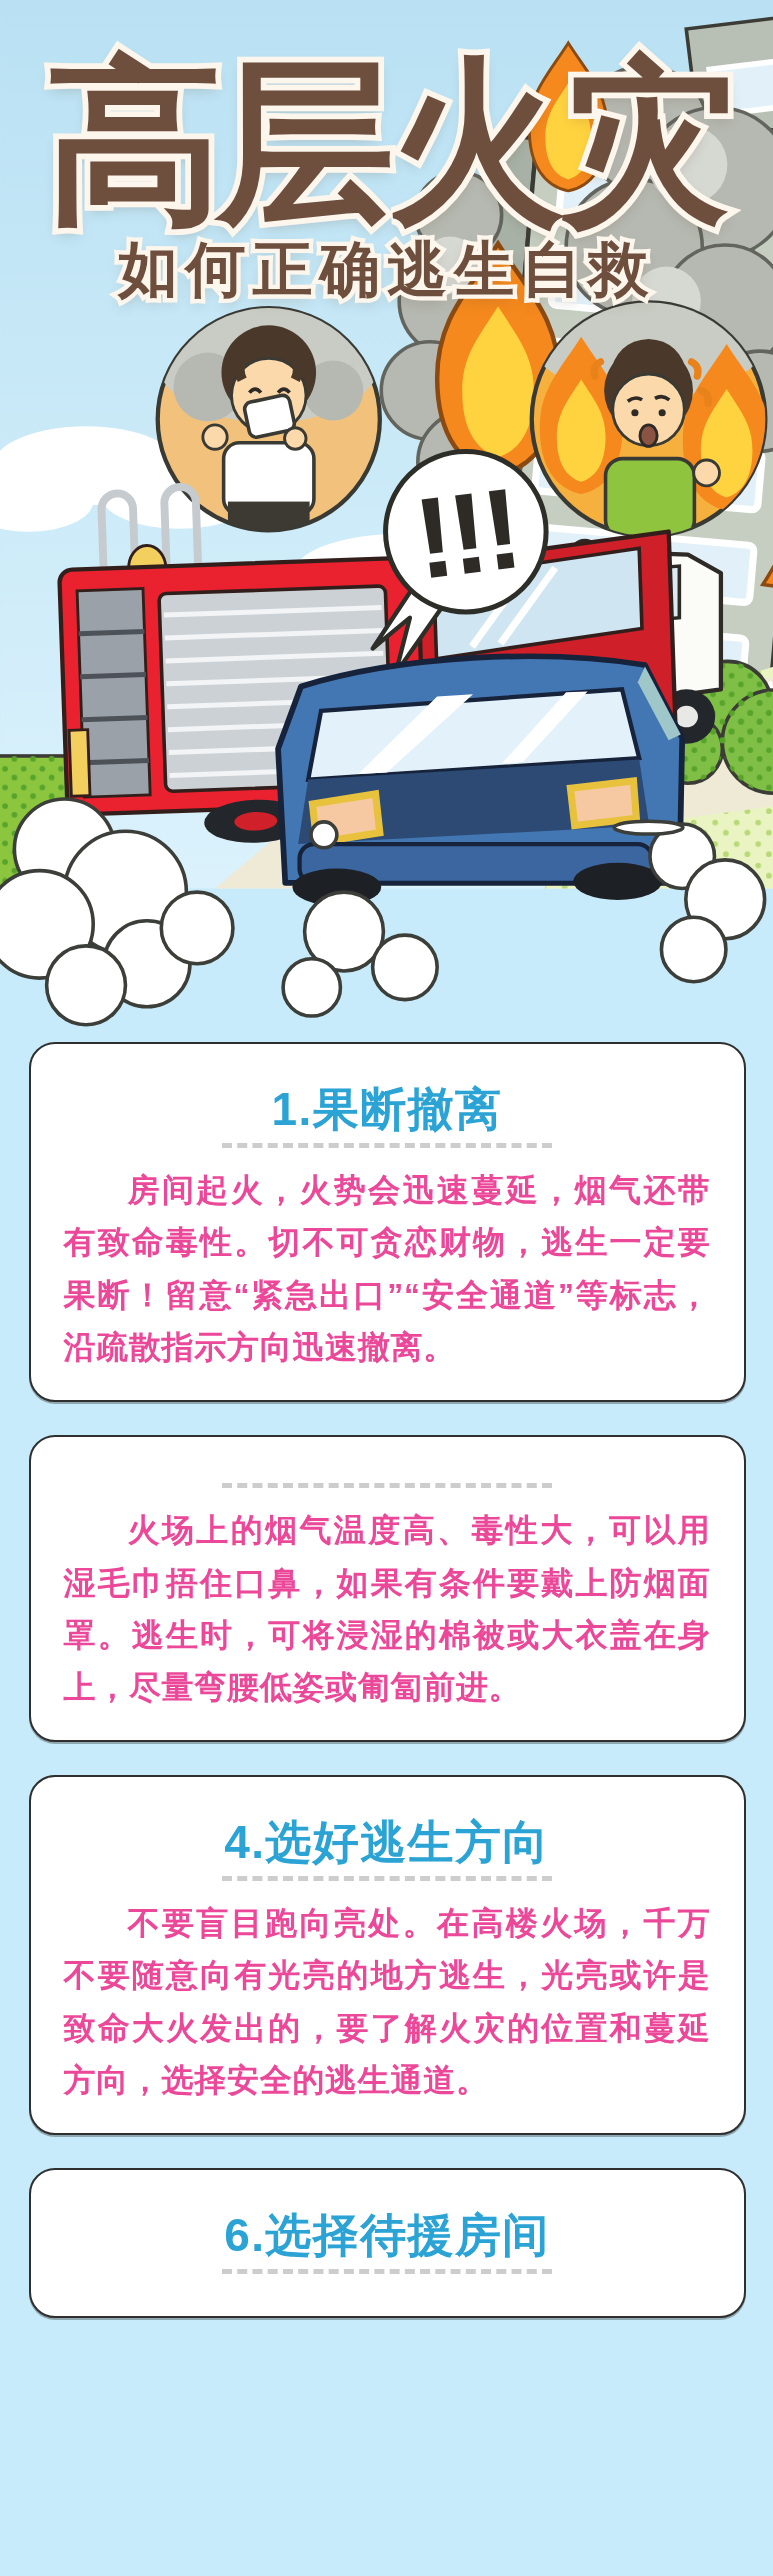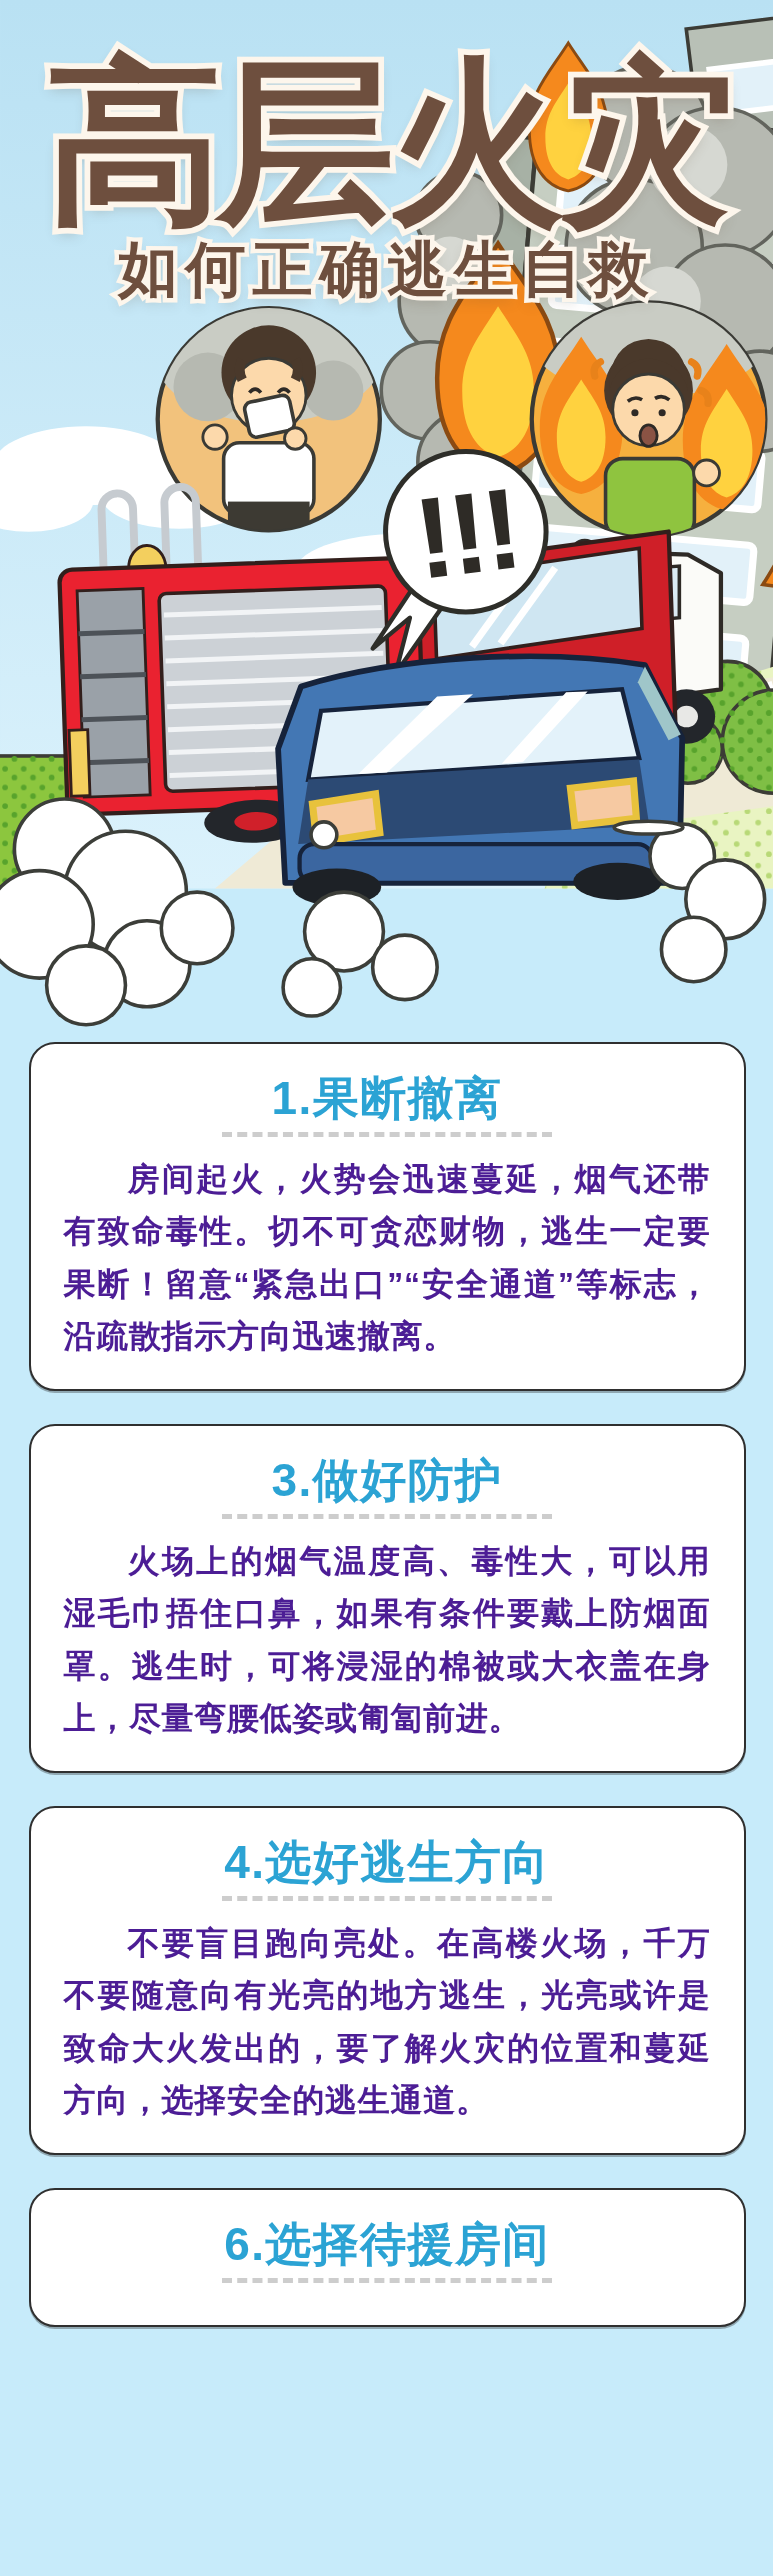--- a/index.html
+++ b/index.html
@@ -27,21 +27,21 @@
     text-shadow:0 5.7px 13px rgba(90,70,50,.25);
   }
   .hero-sub-wrap .txt-back{-webkit-text-stroke:8.6px #fdf6ec;}
   .txt-front{color:#6e4f3e;}
   
   .cards{width:717px;margin:0 auto;padding-top:2.9px;}
   .tip-card{
     background:#ffffff;
     border:2.1px solid #2f2f2f;
     border-radius:26px;
-    padding:28px 33px 26px 33px;
+    padding:39px 33px 26px 33px;
     margin-bottom:33px;
     box-shadow:0 2.1px 0 rgba(40,40,40,.35);
   }
   .tip-title{
     text-align:center;
     color:#2ba3d4;
     font-size:46px;
     font-weight:900;
     line-height:1.15;
     letter-spacing:1.4px;
@@ -49,21 +49,21 @@
   .tip-divider{
     width:330px;
     border-bottom:5.7px dashed #cdcdcd;
     margin:7.2px auto 16px auto;
     height:0;
   }
   .tip-body{
     font-size:32px;
     line-height:1.64;
     font-weight:700;
-    color:#4c1d95;
+    color:#ec4899;
     text-indent:2em;
     text-align:justify;
     letter-spacing:0.7px;
   }
 </style>
 </head>
 <body>
 
 <div class="hero">
   <svg width="774" height="1039" viewBox="0 0 1080 1450">
@@ -318,21 +318,20 @@
 <div class="cards">
 
   <div class="tip-card">
     <div class="tip-title">1.果断撤离</div>
     <div class="tip-divider"></div>
     <div class="tip-body">房间起火，火势会迅速蔓延，烟气还带有致命毒性。切不可贪恋财物，逃生一定要果断！留意“紧急出口”“安全通道”等标志，沿疏散指示方向迅速撤离。</div>
   </div>
 
 
   <div class="tip-card">
-    <div class="tip-title">3.做好防护</div>
     <div class="tip-divider"></div>
     <div class="tip-body">火场上的烟气温度高、毒性大，可以用湿毛巾捂住口鼻，如果有条件要戴上防烟面罩。逃生时，可将浸湿的棉被或大衣盖在身上，尽量弯腰低姿或匍匐前进。</div>
   </div>
 
   <div class="tip-card">
     <div class="tip-title">4.选好逃生方向</div>
     <div class="tip-divider"></div>
     <div class="tip-body">不要盲目跑向亮处。在高楼火场，千万不要随意向有光亮的地方逃生，光亮或许是致命大火发出的，要了解火灾的位置和蔓延方向，选择安全的逃生通道。</div>
   </div>
 

